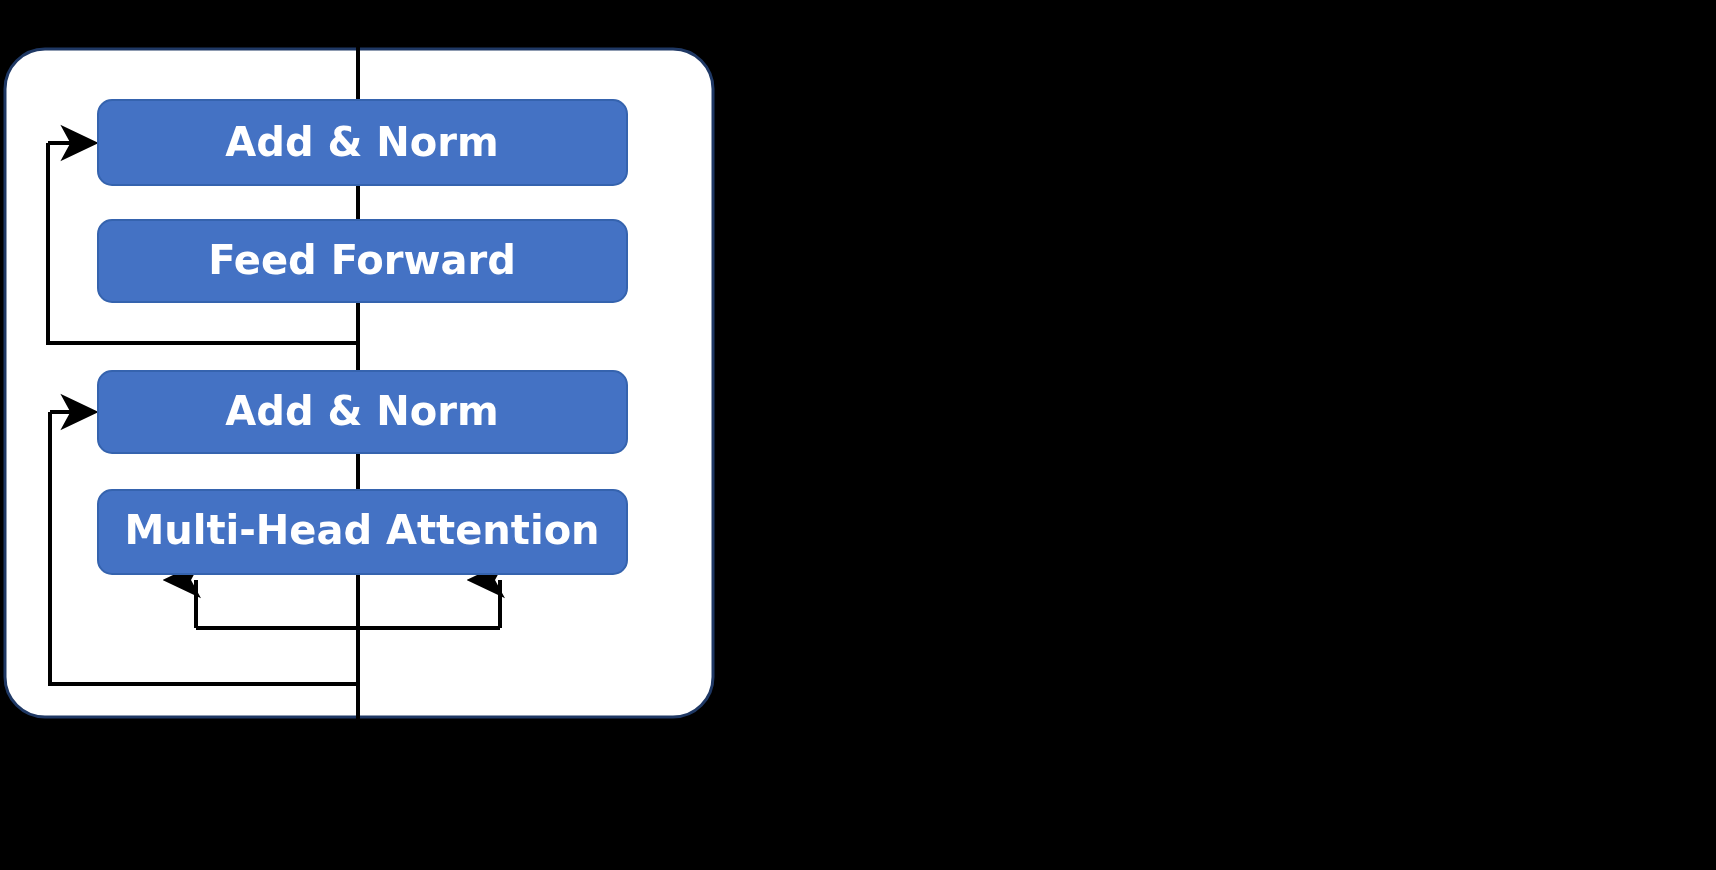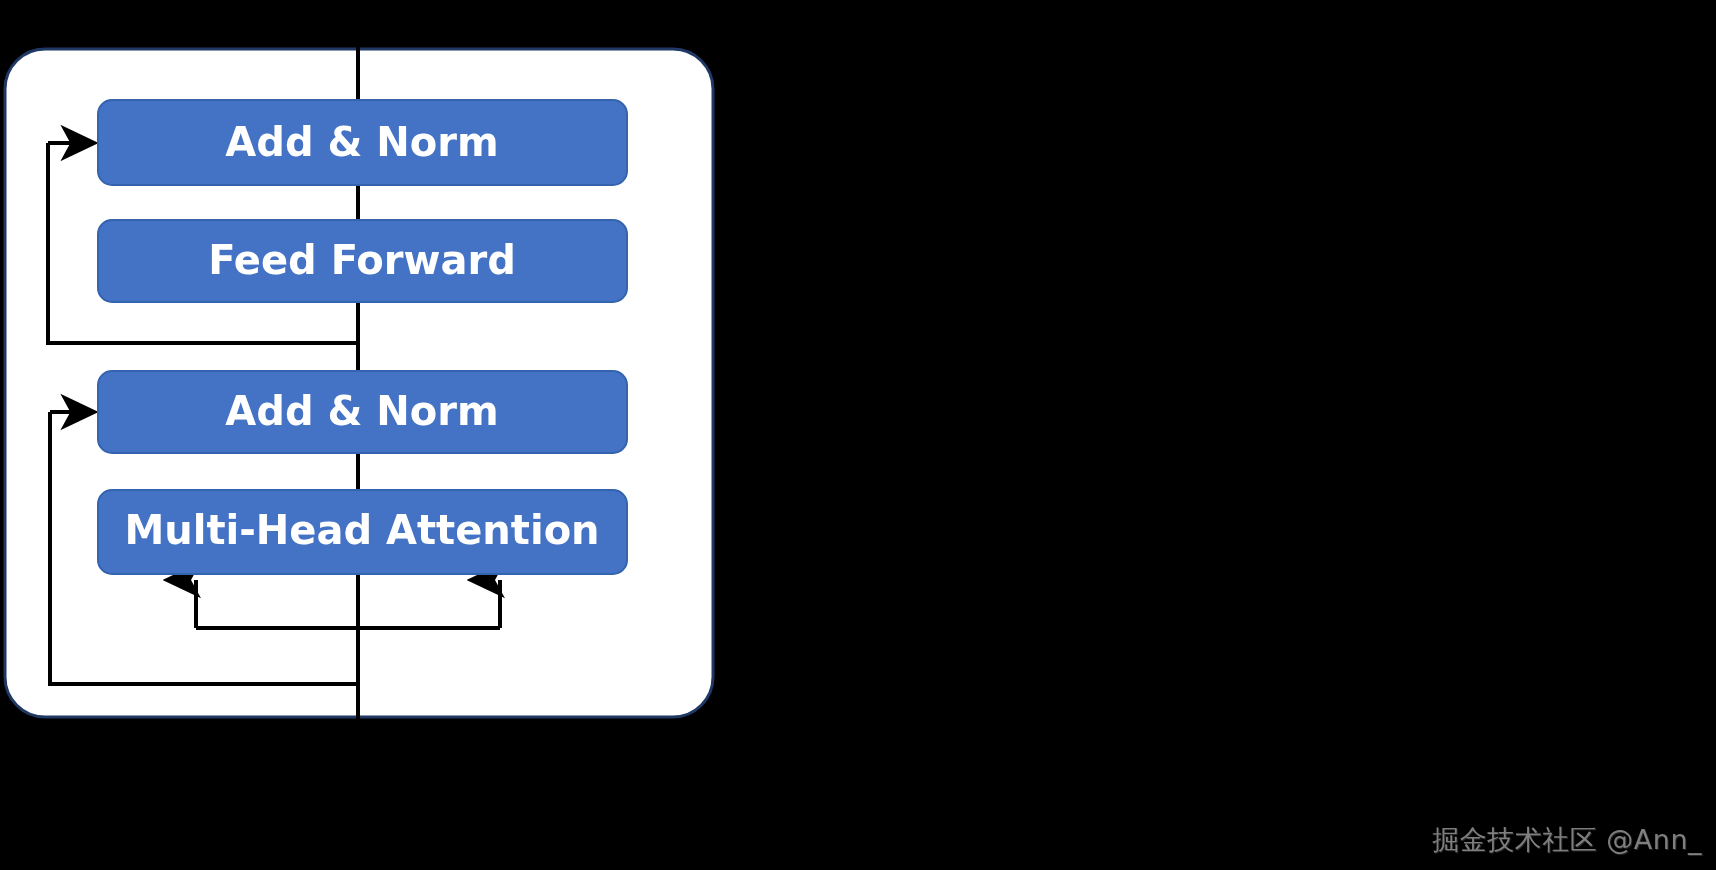--- a/index.html
+++ b/index.html
@@ -108,15 +108,14 @@
       <text class="blocklabel" x="362" y="414">Add &amp; Norm</text>
     </g>
 
     <g>
       <rect x="98" y="490" width="529" height="84" rx="14" ry="14" fill="#4472C4" stroke="#3563AE" stroke-width="2"></rect>
       <text class="blocklabel" x="362" y="533">Multi-Head Attention</text>
     </g>
 
   </svg>
 
-  <div class="watermark">掘金技术社区 @Ann_</div>
 
 </div>
 
 </body></html>

